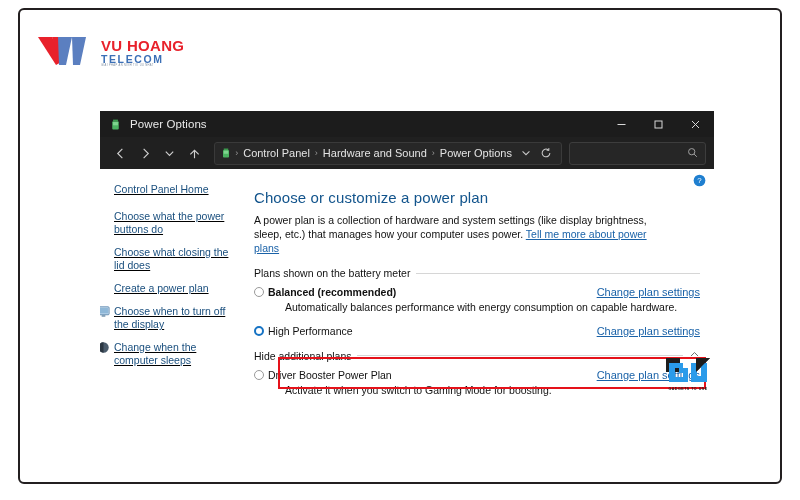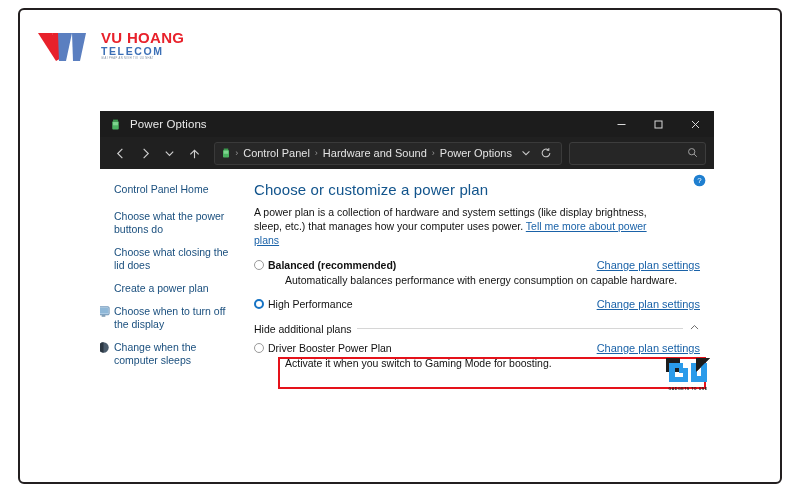--- a/index.html
+++ b/index.html
@@ -27,21 +27,21 @@
     box-sizing: border-box;
     overflow: hidden;
   }
 
   
   .brand {
     position: absolute;
     left: 16px;
     top: 20px;
     display: flex;
-    align-items: flex-start;
+    align-items: flex-end;
     height: 38px;
   }
   .brand-mark { width: 60px; height: 34px; display: block; }
   .brand-text {
     margin-left: 5px;
     display: flex;
     flex-direction: column;
     justify-content: center;
     line-height: 1;
   }
@@ -185,20 +185,21 @@
     width: 13px;
     height: 13px;
   }
 
   
   .sidebar {
     width: 146px;
     padding: 14px 0 0 14px;
     box-sizing: border-box;
     flex-shrink: 0;
+    text-decoration: underline;
   }
   .side-item {
     display: flex;
     align-items: flex-start;
     color: #1a4f7e;
     font-size: 10.5px;
     line-height: 13px;
     margin-bottom: 10px;
     padding-right: 8px;
   }
@@ -207,21 +208,21 @@
     width: 13px; height: 13px;
     margin-right: 4px;
     margin-left: -17px;
     flex-shrink: 0;
   }
   .side-label { cursor: default; }
 
   
   .content {
     flex: 1;
-    padding: 12px 14px 0 8px;
+    padding: 20px 14px 0 8px;
     box-sizing: border-box;
   }
   .content-title {
     color: #12548c;
     font-size: 15px;
     font-weight: normal;
     margin: 0 0 7px 0;
     letter-spacing: .1px;
   }
   .content-desc {
@@ -479,20 +480,24 @@
         </div>
       </div>
 
       <div class="content">
         <h1 class="content-title">Choose or customize a power plan</h1>
 
         <div class="content-desc">
           <span>A power plan is a collection of hardware and system settings (like display brightness, sleep, etc.) that manages how your computer uses power. </span><a href="#">Tell me more about power plans</a>
         </div>
 
+        <div class="group-head">
+          <span class="gh-label">Plans shown on the battery meter</span>
+          <span class="gh-rule"></span>
+        </div>
 
         <div class="plan-block">
           <div class="plan">
             <span class="radio"></span>
             <div class="plan-row">
               <span class="plan-name bold">Balanced (recommended)</span>
               <a href="#" class="plan-link">Change plan settings</a>
             </div>
             <div class="plan-desc">Automatically balances performance with energy consumption on capable hardware.</div>
           </div>

